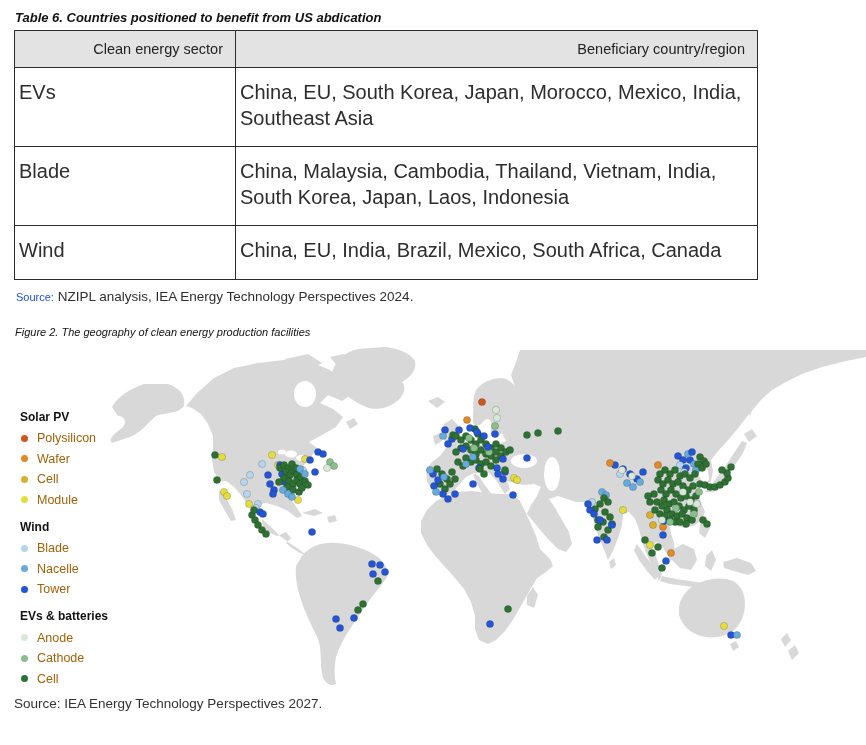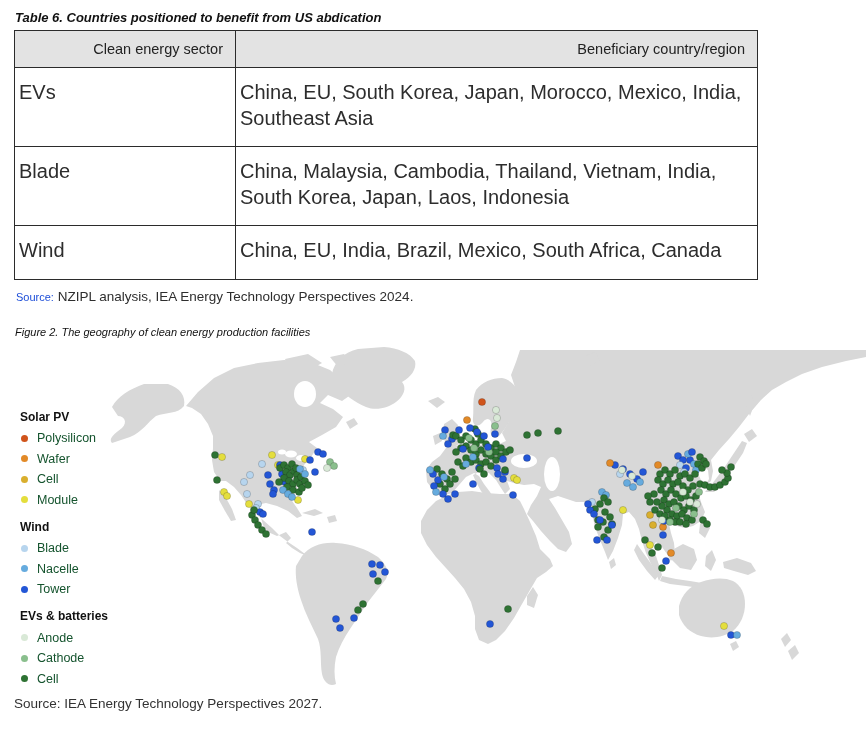--- a/index.html
+++ b/index.html
@@ -12,21 +12,21 @@
   table.benefits td{font-size:20px;line-height:1.28;padding:12px 12px 15px 4px;color:#2d2d2d;}
   .col-sector{width:221px;}
   .table-source{margin:9px 0 0 2px;color:#2e2e2e;font-size:13.5px;}
   .src-label{font-size:11px;color:#1d4ed8;}
   .figure-title{font-style:italic;font-size:11px;color:#111;margin:22px 0 0 1px;}
   .map-wrap{position:relative;width:866px;height:384px;margin-left:-14px;margin-top:6px;}
   .map-wrap svg{position:absolute;left:0;top:0;}
   .legend{position:absolute;left:20px;top:66px;}
   .legend-title{font-weight:bold;font-size:12px;color:#111;margin:10px 0 4px 0;}
   .legend-title:first-child{margin-top:0;}
-  .legend-item{display:flex;align-items:center;height:20.5px;font-size:12.5px;color:#14532d;}
+  .legend-item{display:flex;align-items:center;height:20.5px;font-size:12.5px;color:#a16207;}
   .legend-dot{width:7px;height:7px;border-radius:50%;margin:0 9px 0 1px;flex:none;}
   .figure-source{position:absolute;left:14px;top:352px;margin:0;font-size:13.5px;color:#333;}
 </style>
 </head>
 <body>
 
 <div class="page">
 
   <div class="table-title">Table 6. Countries positioned to benefit from US abdication</div>
 

